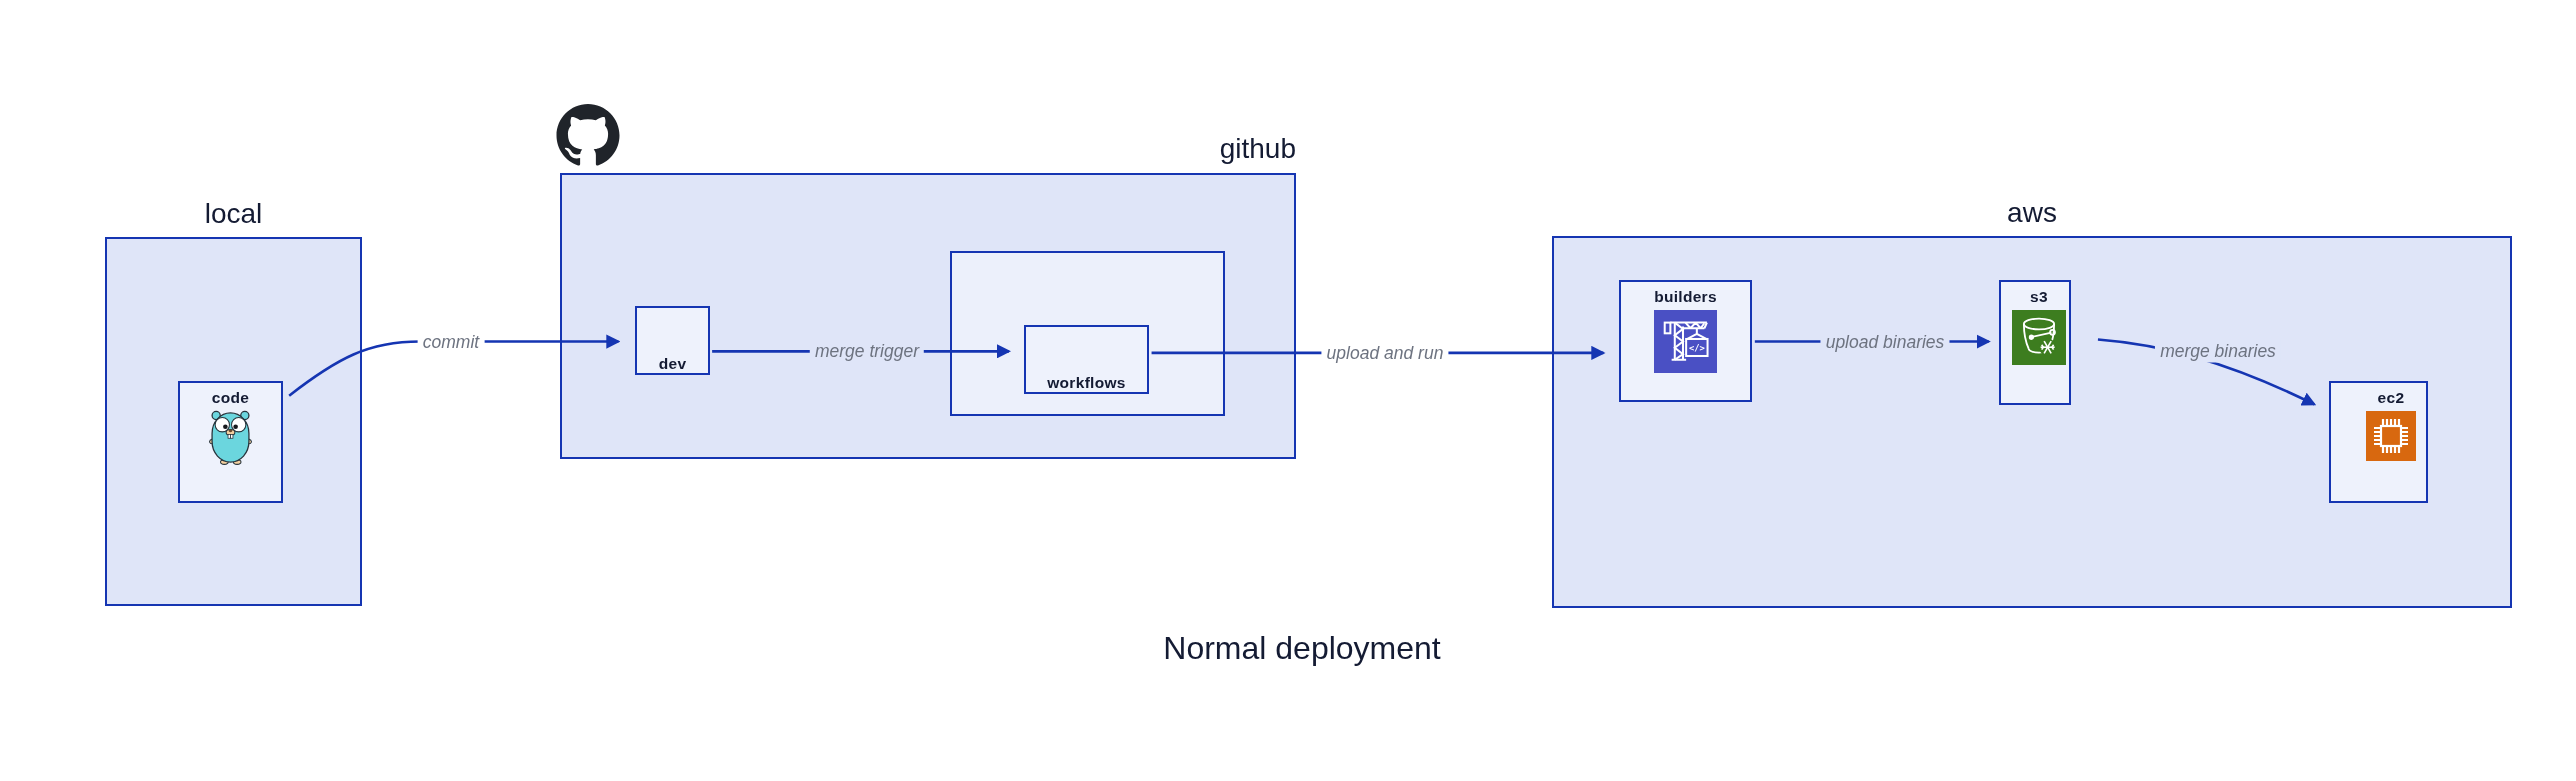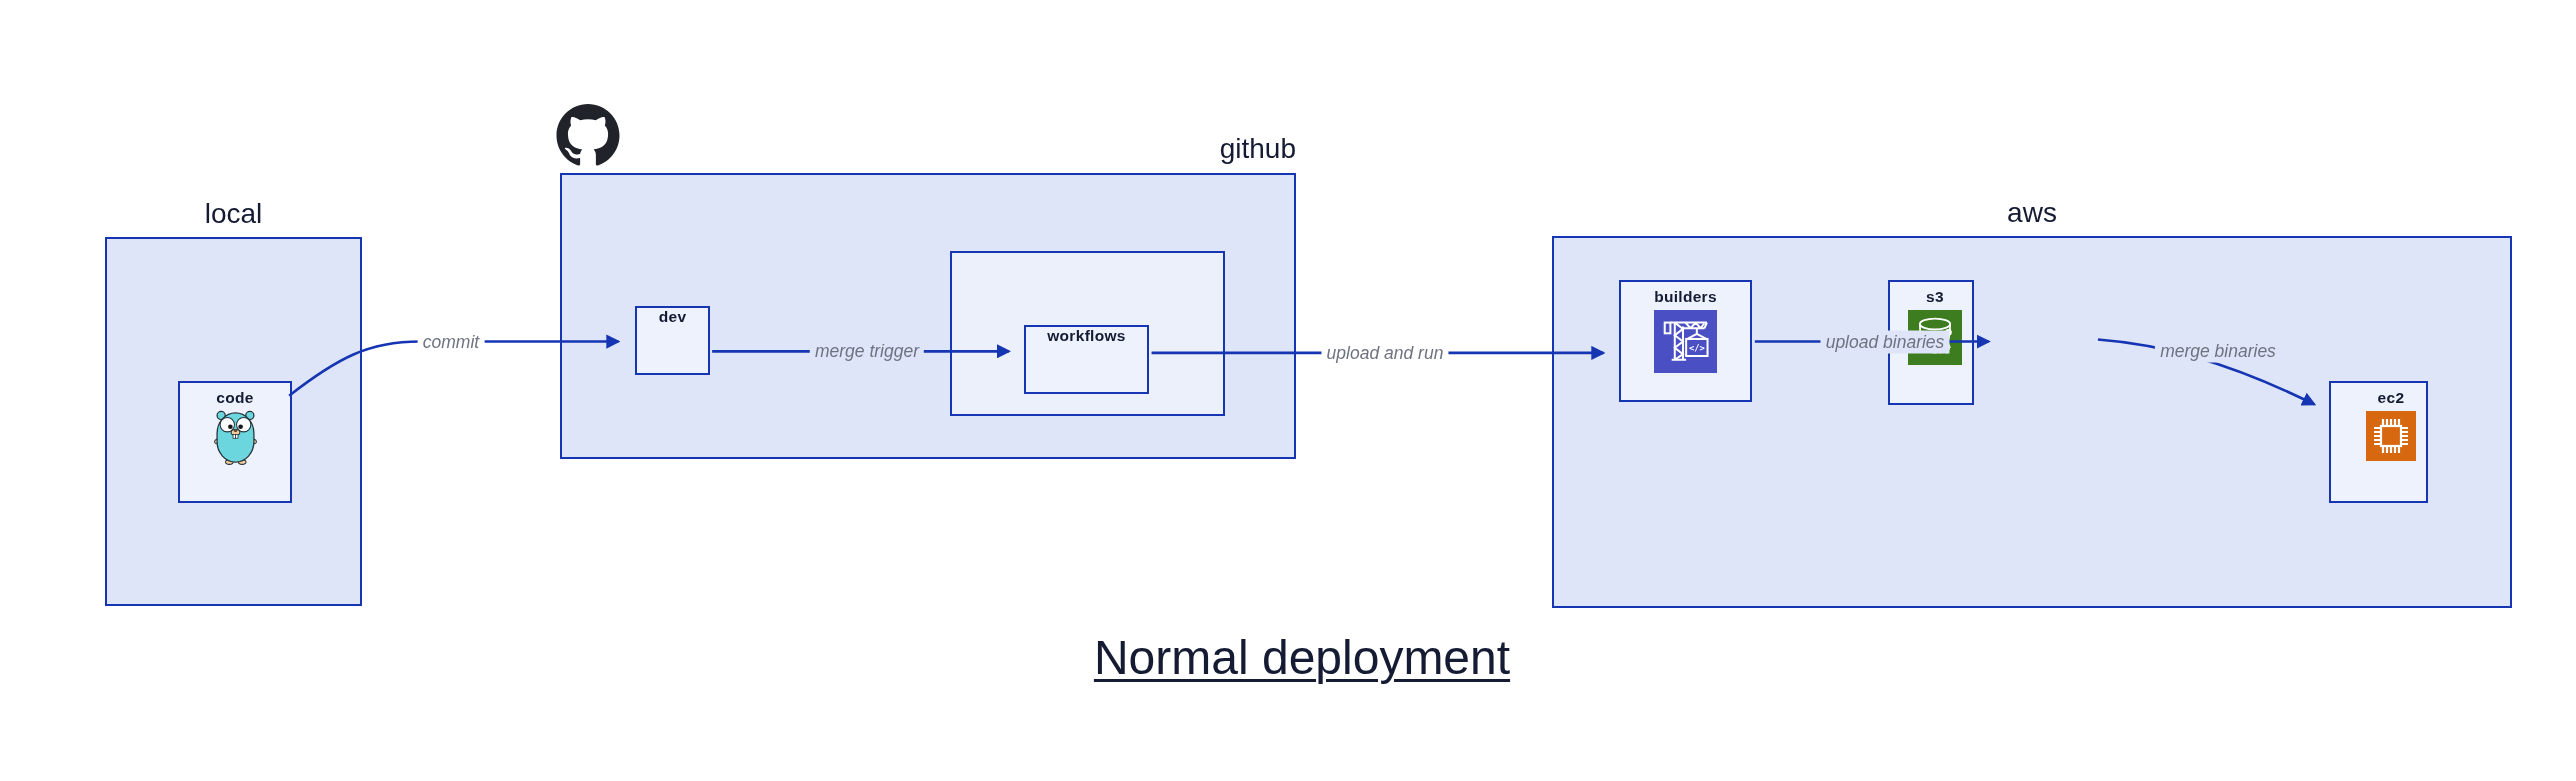--- a/index.html
+++ b/index.html
@@ -9,21 +9,21 @@
   }
   
   .region{position:absolute;box-sizing:border-box;border:2.1px solid var(--accent-blue);background:var(--region-fill);}
   .region.master{background:var(--master-fill);}
   .region-label{position:absolute;font-size:28px;color:var(--navy-text);white-space:nowrap;}
   .region-label.centered{text-align:center;}
   .region-label.right{text-align:right;}
   
   .node{position:absolute;box-sizing:border-box;border:2.1px solid var(--accent-blue);background:var(--node-fill);text-align:center;}
   .node-label{font-weight:bold;font-size:15.5px;color:var(--navy-text);margin-top:6.2px;letter-spacing:0.3px;}
-  .node.flex-center{display:flex;align-items:flex-start;justify-content:center;}
+  .node.flex-center{display:flex;align-items:flex-end;justify-content:center;}
   .node.flex-center .node-label{margin-top:0;}
   .icon-tile{display:flex;align-items:center;justify-content:center;margin:4.1px auto 0;}
   .tile-builders{width:63px;height:63px;background:var(--builders-icon-bg);}
   .tile-s3{width:54px;height:55px;background:var(--s3-icon-bg);}
   .tile-ec2{width:50px;height:50px;background:var(--ec2-icon-bg);}
   .gopher-wrap{margin:2.1px auto 0;width:43px;height:57px;}
   
   svg.edges{position:absolute;left:0;top:0;width:2604px;height:781px;pointer-events:none;}
   svg.edges path.edge{stroke:var(--accent-blue);stroke-width:5;fill:none;}
   svg.edges #arrowhead path{fill:var(--accent-blue);stroke:none;}
@@ -31,37 +31,37 @@
     position:absolute;transform:translate(-50%,-50%);font-style:italic;font-size:17.5px;
     color:var(--edge-label-gray);padding:1px 5.2px;white-space:nowrap;
   }
   .edge-label.bg-white{background:#fff;}
   .edge-label.bg-region{background:var(--region-fill);}
   
   .octocat{position:absolute;left:556px;top:104px;width:64px;height:63px;}
   
   .title-wrap{position:absolute;left:0;top:630px;width:100%;text-align:center;}
   .diagram-title{
-    font-size:48px;color:var(--navy-text);
-    text-decoration:underline;text-decoration-thickness:2.6px;text-underline-offset:5.2px;
+    font-size:32px;color:var(--navy-text);
+    text-decoration-thickness:2.6px;text-underline-offset:5.2px;
   }
   
   .local-box{left:105px;top:237px;width:257px;height:369px;}
   .local-lab{left:105px;top:198px;width:257px;}
   .github-box{left:560px;top:173px;width:736px;height:286px;}
   .github-lab{left:1038px;top:133px;width:258px;}
   .master-box{left:950px;top:251px;width:275px;height:165px;}
   .master-lab{left:950px;top:213px;width:275px;}
   .aws-box{left:1552px;top:236px;width:960px;height:372px;}
   .aws-lab{left:1552px;top:197px;width:960px;}
-  .code-node{left:178px;top:381px;width:114px;height:122px;}
+  .code-node{left:178px;top:381px;width:105px;height:122px;}
   .dev-node{left:635px;top:306px;width:75px;height:69px;}
   .workflows-node{left:1024px;top:325px;width:125px;height:69px;}
   .builders-node{left:1619px;top:280px;width:133px;height:122px;}
-  .s3-node{left:1888px;top:280px;width:86px;height:125px;padding-left:8px;}
+  .s3-node{left:1999px;top:280px;width:72px;height:125px;padding-left:8px;}
   .ec2-node{left:2329px;top:381px;width:99px;height:122px;padding-left:25px;}
 </style>
 </head>
 <body>
 
 <div class="canvas">
 
   <div class="region-label centered local-lab">local</div>
   <div class="region-label right github-lab">github</div>
   <div class="region-label centered master-lab">master</div>

